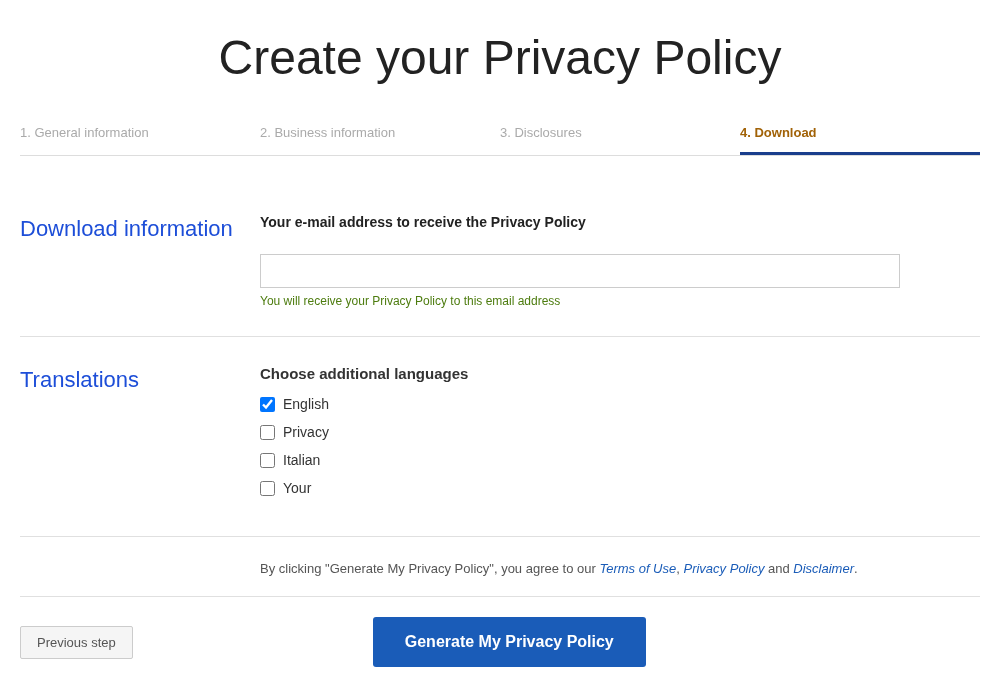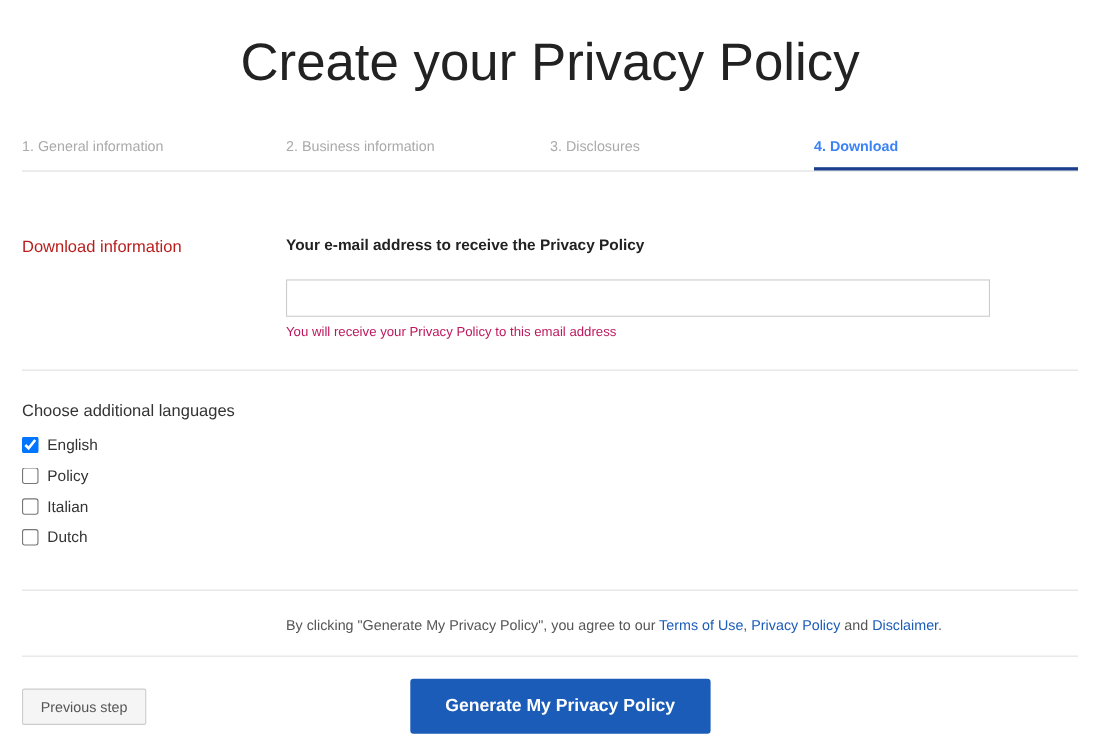--- a/index.html
+++ b/index.html
@@ -27,35 +27,35 @@
       margin-bottom: 30px;
     }
     .step {
       flex: 1;
       padding: 10px 0 12px 0;
       font-size: 13px;
       color: #aaa;
       position: relative;
     }
     .step.active {
-      color: #3b82f6;
+      color: #a16207;
       border-bottom: 3px solid #1a3e8c;
       font-weight: bold;
     }
     .form-section {
       display: flex;
       padding: 28px 0;
       border-bottom: 1px solid #e0e0e0;
       align-items: flex-start;
     }
     .section-label {
       width: 240px;
       min-width: 240px;
-      font-size: 15px;
-      color: #b91c1c;
+      font-size: 22px;
+      color: #1d4ed8;
       padding-top: 2px;
     }
     .section-content {
       flex: 1;
     }
     .field-label {
       font-weight: bold;
       font-size: 14px;
       margin-bottom: 24px;
       color: #222;
@@ -65,24 +65,24 @@
       max-width: 640px;
       height: 34px;
       border: 1px solid #ccc;
       padding: 6px 10px;
       font-size: 14px;
       outline: none;
     }
     .field-hint {
       margin-top: 6px;
       font-size: 12px;
-      color: #be185d;
+      color: #4d7c0f;
     }
     .languages-title {
-      font-weight: normal;
+      font-weight: bold;
       font-size: 15px;
       margin-bottom: 14px;
     }
     .language-option {
       display: flex;
       align-items: center;
       margin-bottom: 12px;
       font-size: 14px;
       color: #333;
     }
@@ -94,20 +94,21 @@
     }
     .agreement-section {
       padding: 24px 0 20px 240px;
       font-size: 13px;
       color: #555;
       border-bottom: 1px solid #e0e0e0;
     }
     .agreement-section a {
       color: #1a5cb8;
       text-decoration: none;
+      font-style: italic;
     }
     .actions-section {
       display: flex;
       align-items: center;
       padding: 20px 0 0 0;
       gap: 20px;
     }
     .prev-step-btn {
       border: 1px solid #ccc;
       background: #f5f5f5;
@@ -154,38 +155,39 @@
   <div class="form-section">
     <div class="section-label">Download information</div>
     <div class="section-content">
       <div class="field-label">Your e-mail address to receive the Privacy Policy</div>
       <input class="email-input" type="email" placeholder="" style="">
       <div class="field-hint">You will receive your Privacy Policy to this email address</div>
     </div>
   </div>
 
   <div class="form-section">
+    <div class="section-label">Translations</div>
     <div class="section-content">
       <div class="languages-title">Choose additional languages</div>
 
       <div class="language-option">
         <input type="checkbox" checked="" style="">
         <span>English</span>
       </div>
       <div class="language-option">
         <input type="checkbox" style="">
-        <span>Policy</span>
+        <span>Privacy</span>
       </div>
       <div class="language-option">
         <input type="checkbox" style="">
         <span>Italian</span>
       </div>
       <div class="language-option">
         <input type="checkbox" style="">
-        <span>Dutch</span>
+        <span>Your</span>
       </div>
     </div>
   </div>
 
   <div class="agreement-section">
     <span>By clicking "Generate My Privacy Policy", you agree to our </span><a href="#"><span>Terms of Use</span></a><span>, </span><a href="#"><span>Privacy Policy</span></a><span> and </span><a href="#"><span>Disclaimer</span></a><span>.</span>
   </div>
 
   <div class="actions-section">
     <button class="prev-step-btn">Previous step</button>

